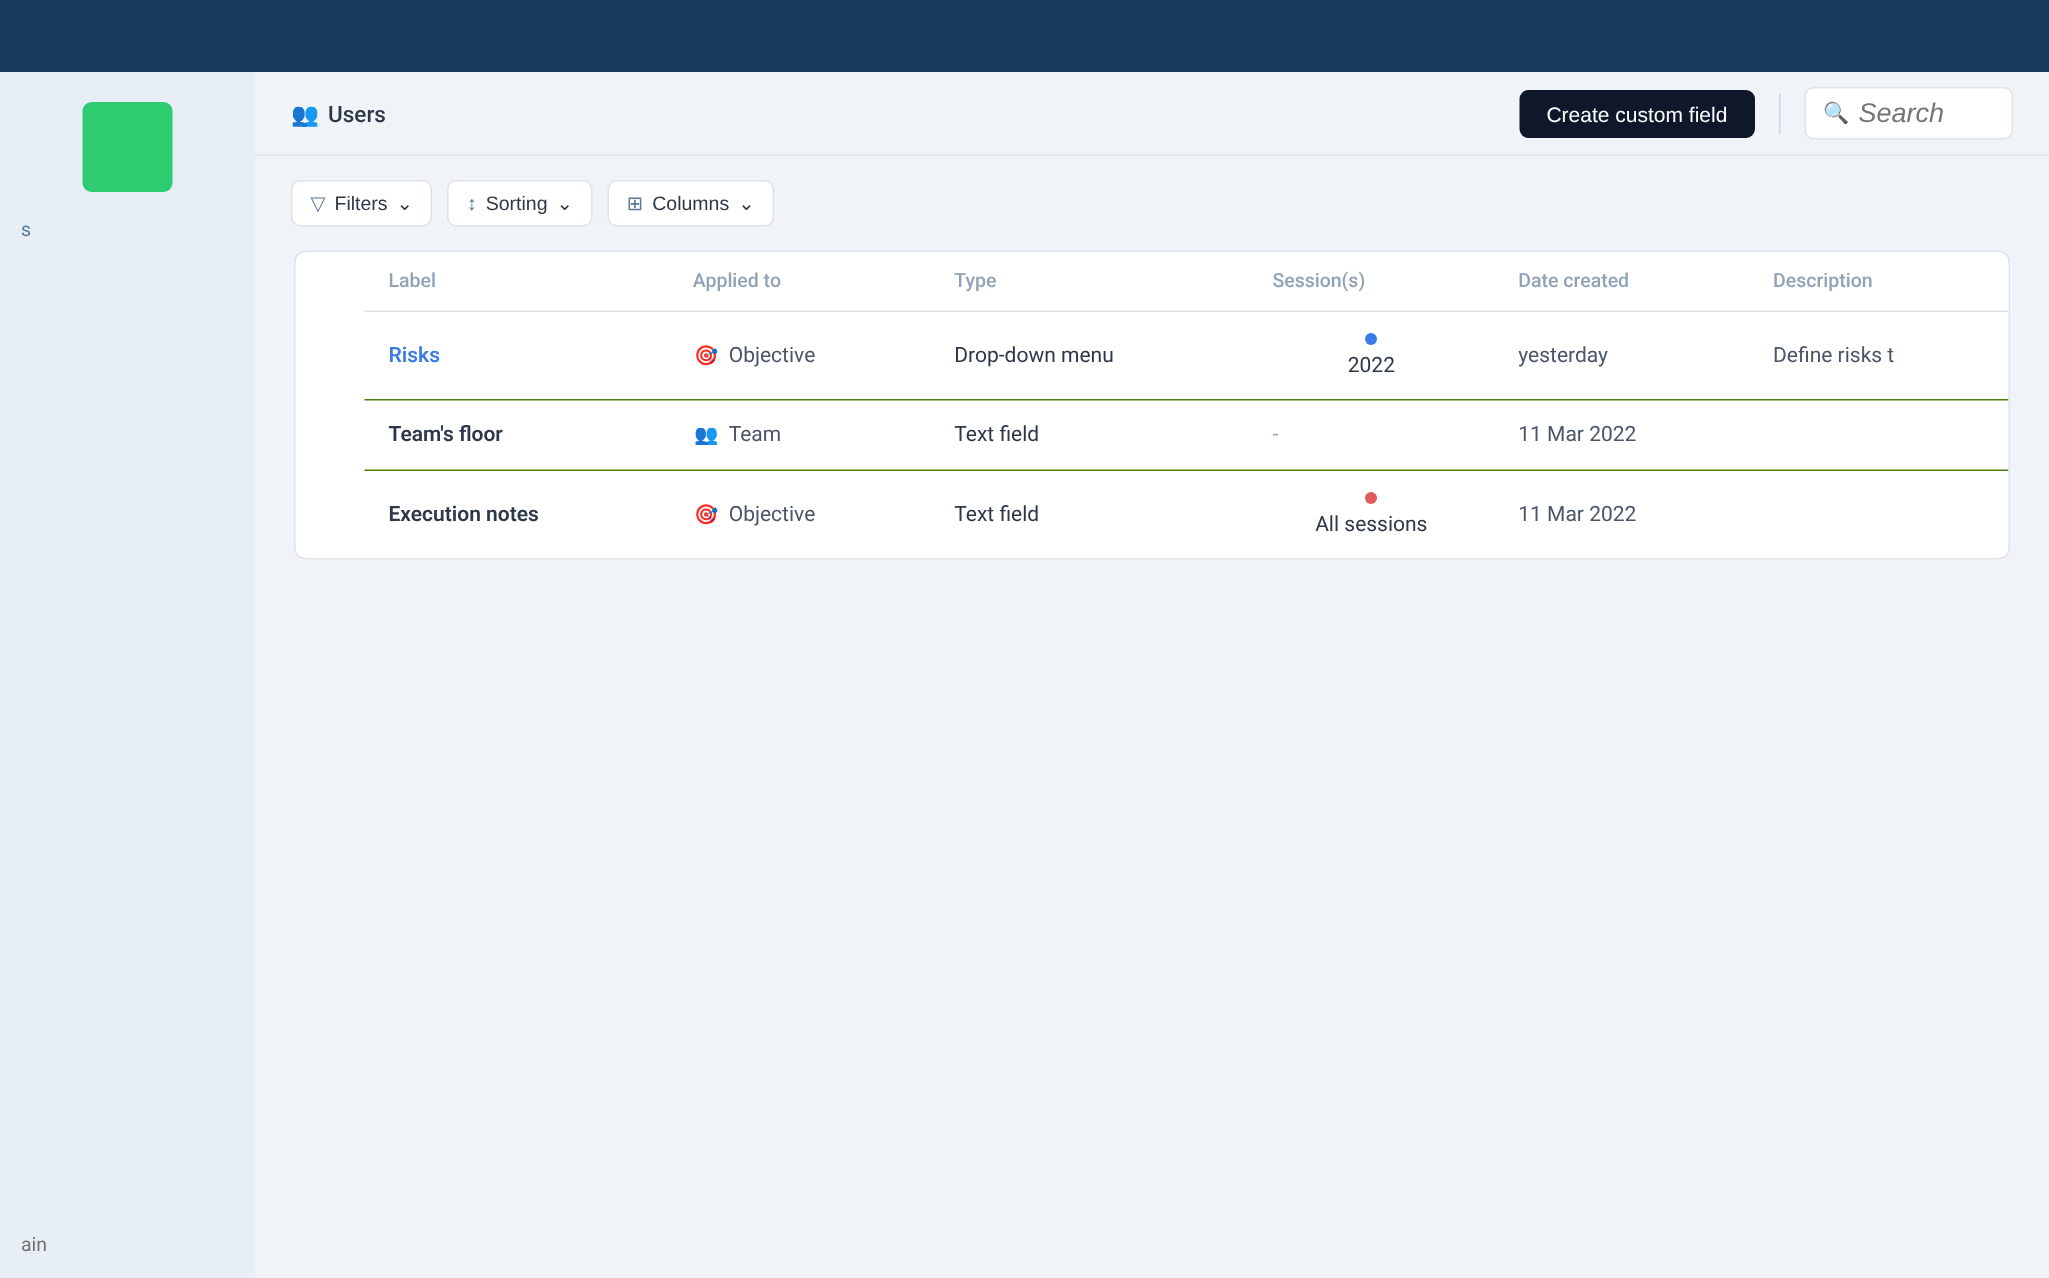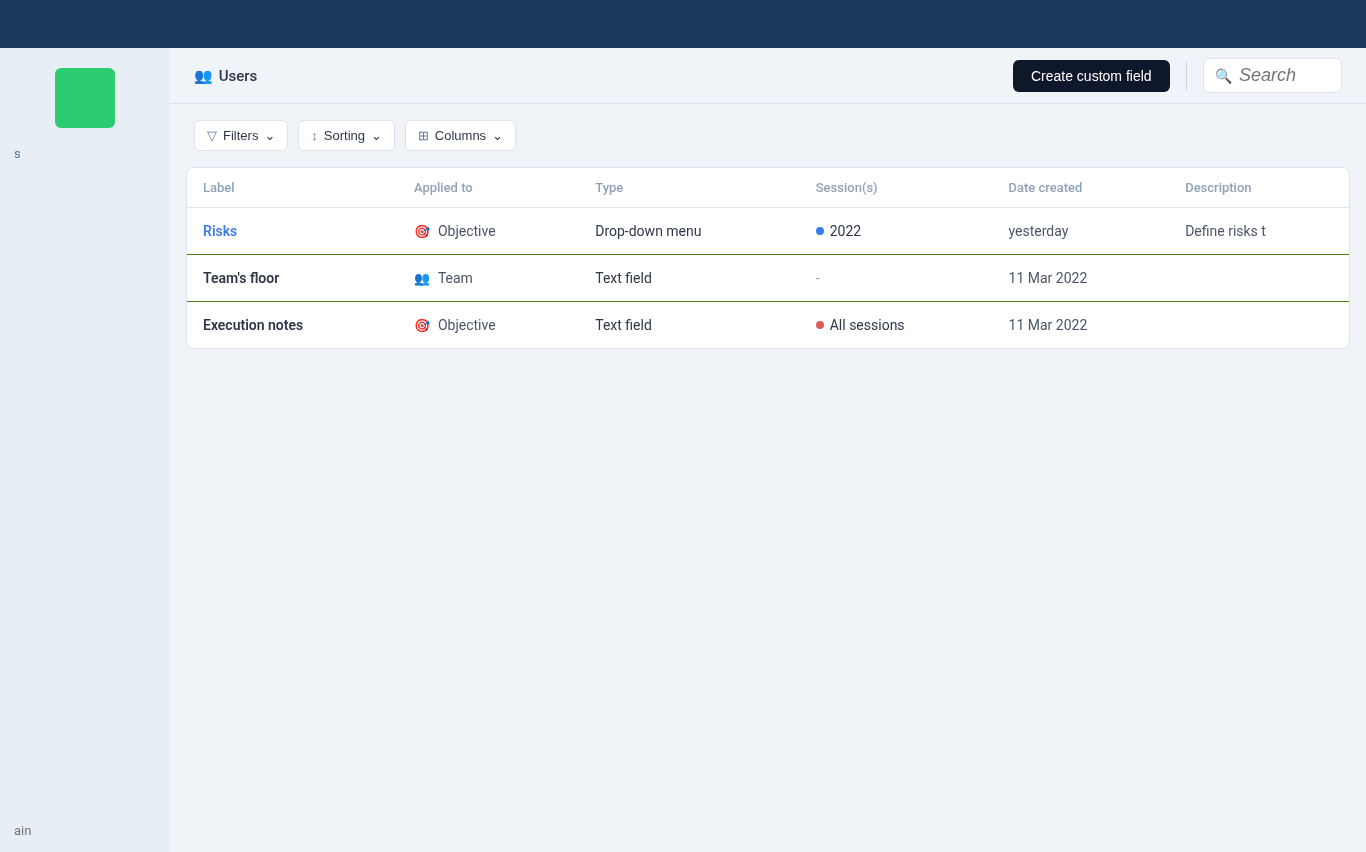--- a/index.html
+++ b/index.html
@@ -156,25 +156,26 @@
       cursor: pointer;
     }
 
     .toolbar-btn .icon {
       color: #5a7a9a;
       font-size: 13px;
     }
 
     
     .table-container {
-      margin: 0 16px;
+      margin: 0 26px;
       background: white;
       border-radius: 8px;
       border: 1px solid #dde3ea;
       overflow: hidden;
+      padding-left: 46px;
     }
 
     table {
       width: 100%;
       border-collapse: collapse;
     }
 
     thead tr {
       border-bottom: 1px solid #dde3ea;
     }
@@ -223,20 +224,21 @@
       display: inline-flex;
       align-items: center;
       justify-content: center;
       font-size: 13px;
     }
 
     .session-cell {
       display: flex;
       align-items: center;
       gap: 6px;
+      flex-direction: column;
     }
 
     .session-dot {
       width: 8px;
       height: 8px;
       border-radius: 50%;
       background: #3b7de8;
       display: inline-block;
     }
 

